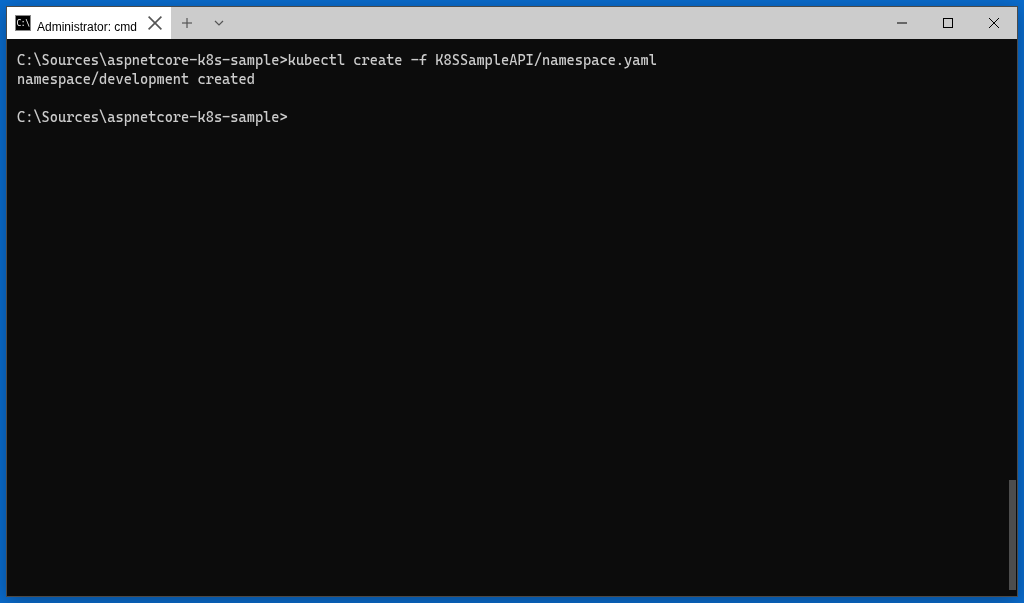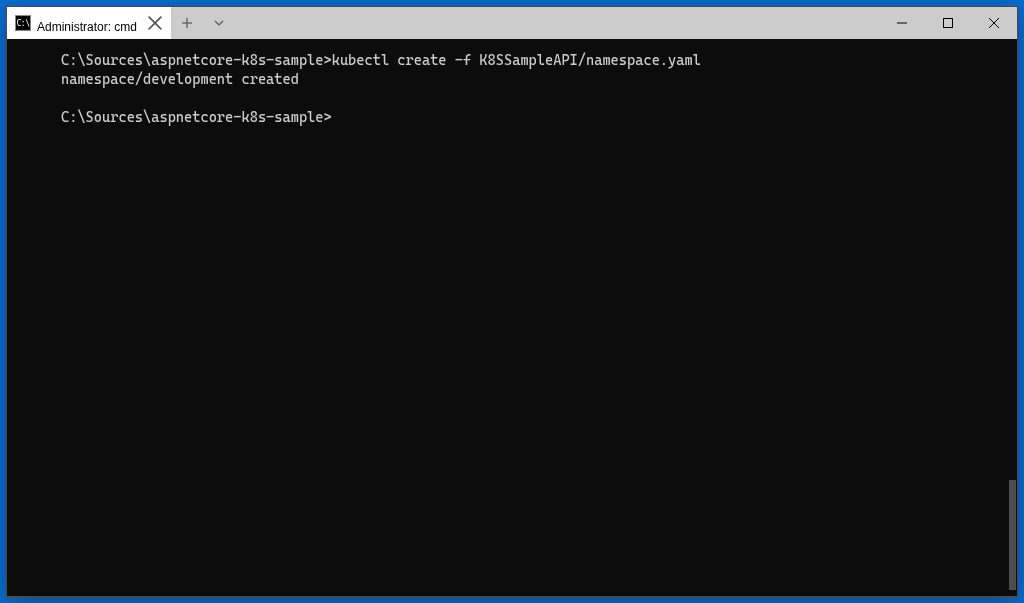--- a/index.html
+++ b/index.html
@@ -93,21 +93,20 @@
       cursor: pointer;
       color: #000;
     }
     .winctl svg { width: 10px; height: 10px; }
     .terminal-body {
       flex: 1;
       background: #0c0c0c;
       padding: 12px 10px;
       position: relative;
       overflow: hidden;
-      margin-left: 44px;
     }
     .terminal-content {
       font-family: Consolas, 'Cascadia Mono', monospace;
       font-size: 14px;
       line-height: 1.35;
       color: #cccccc;
       white-space: pre;
     }
     .scrollbar {
       position: absolute;

